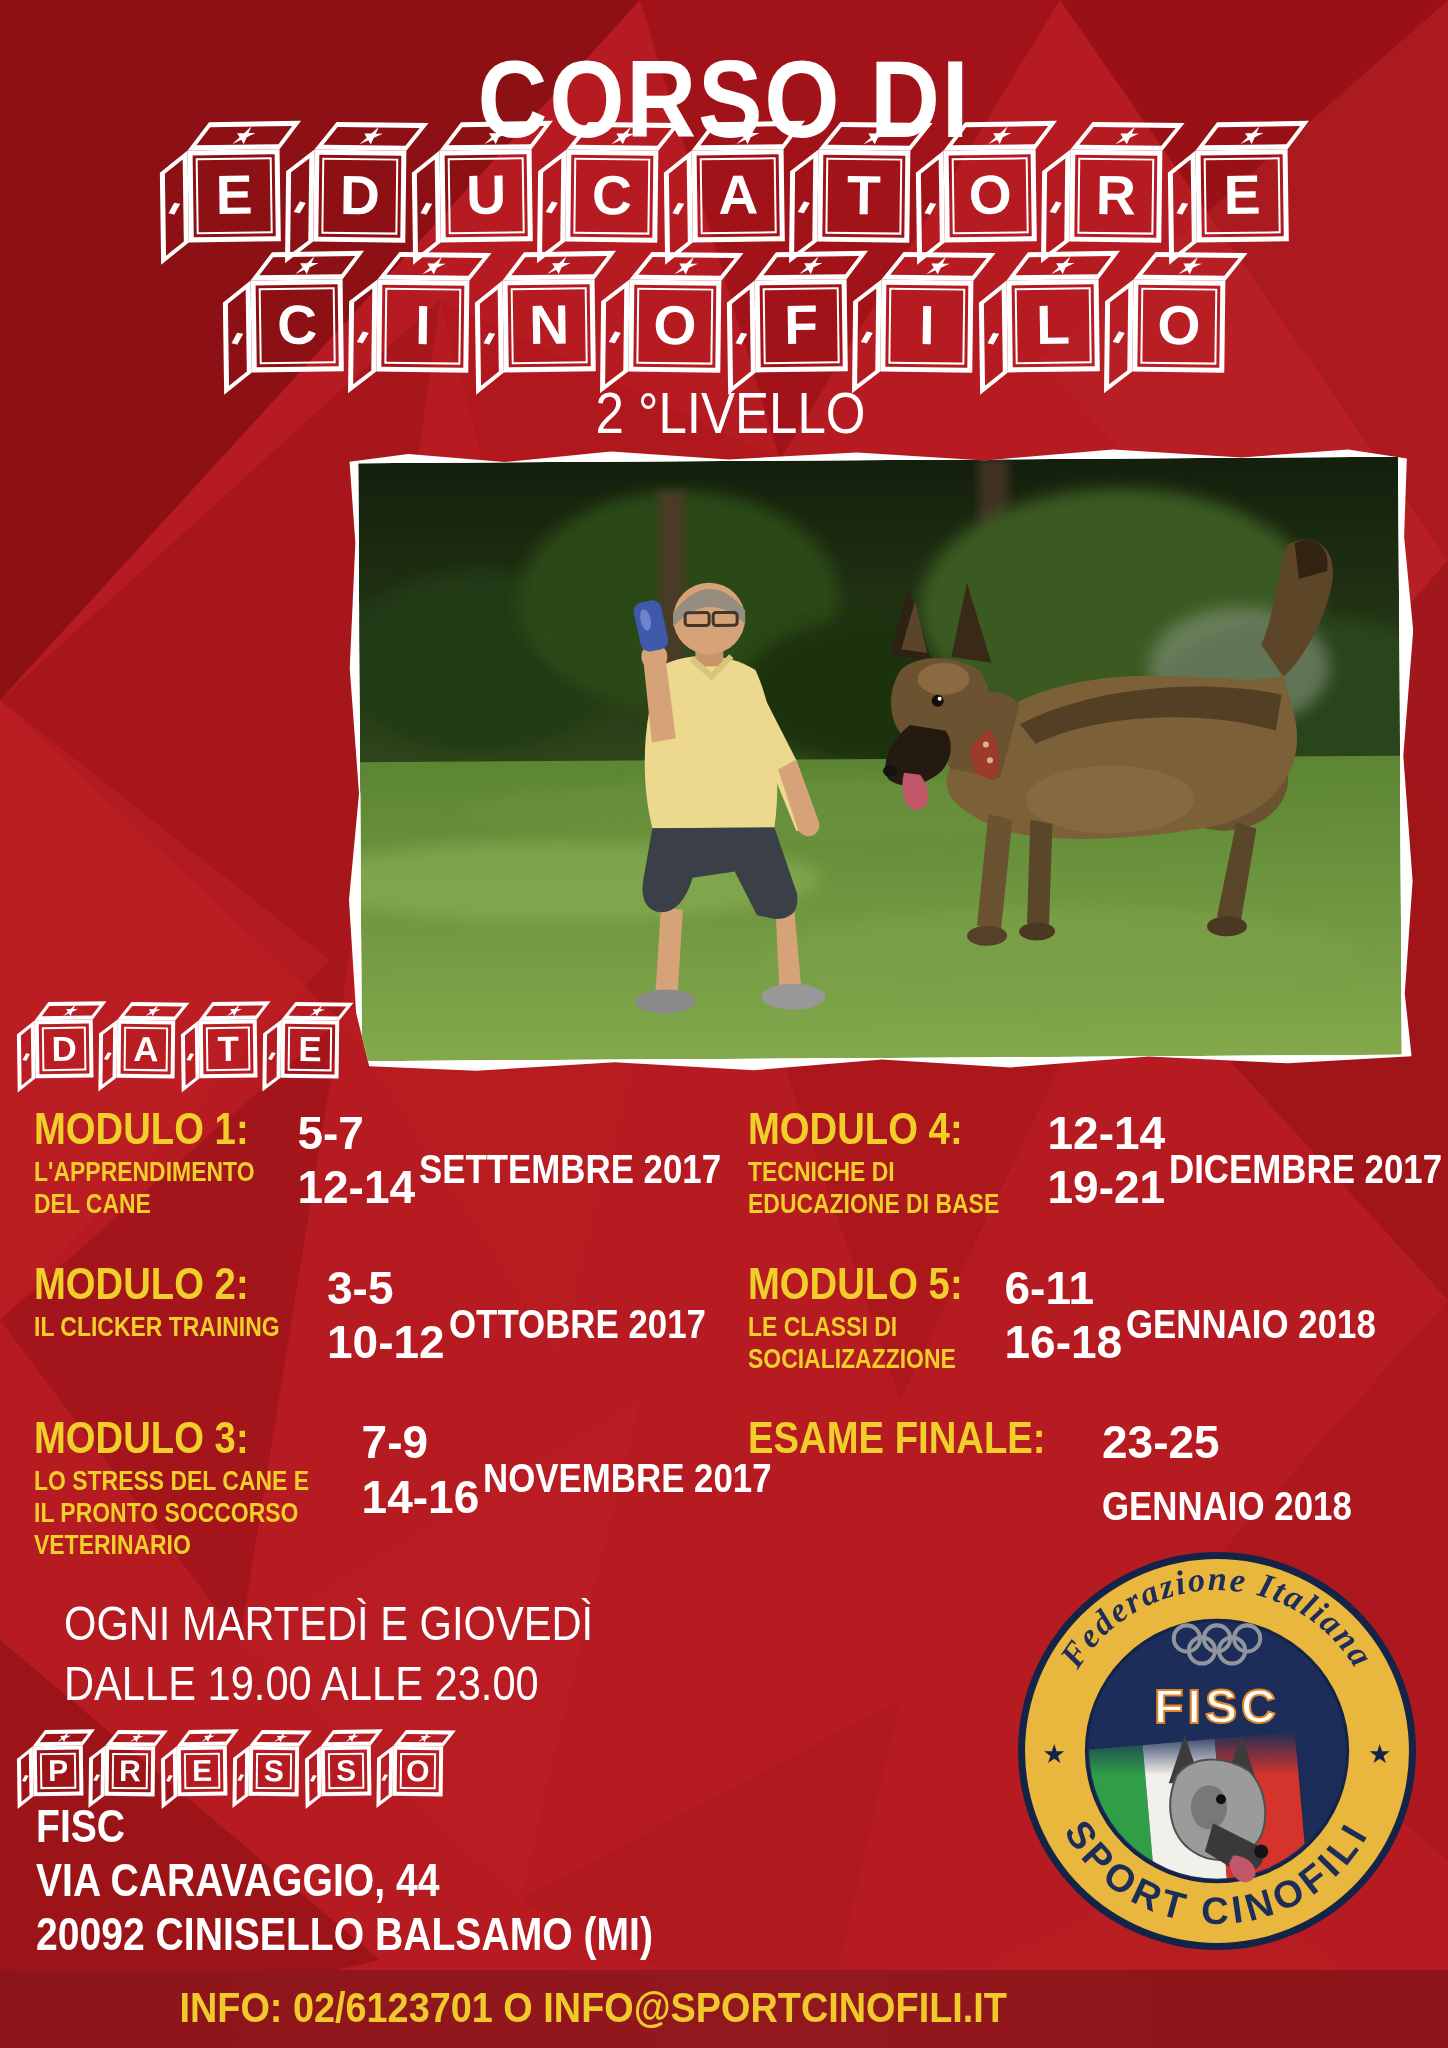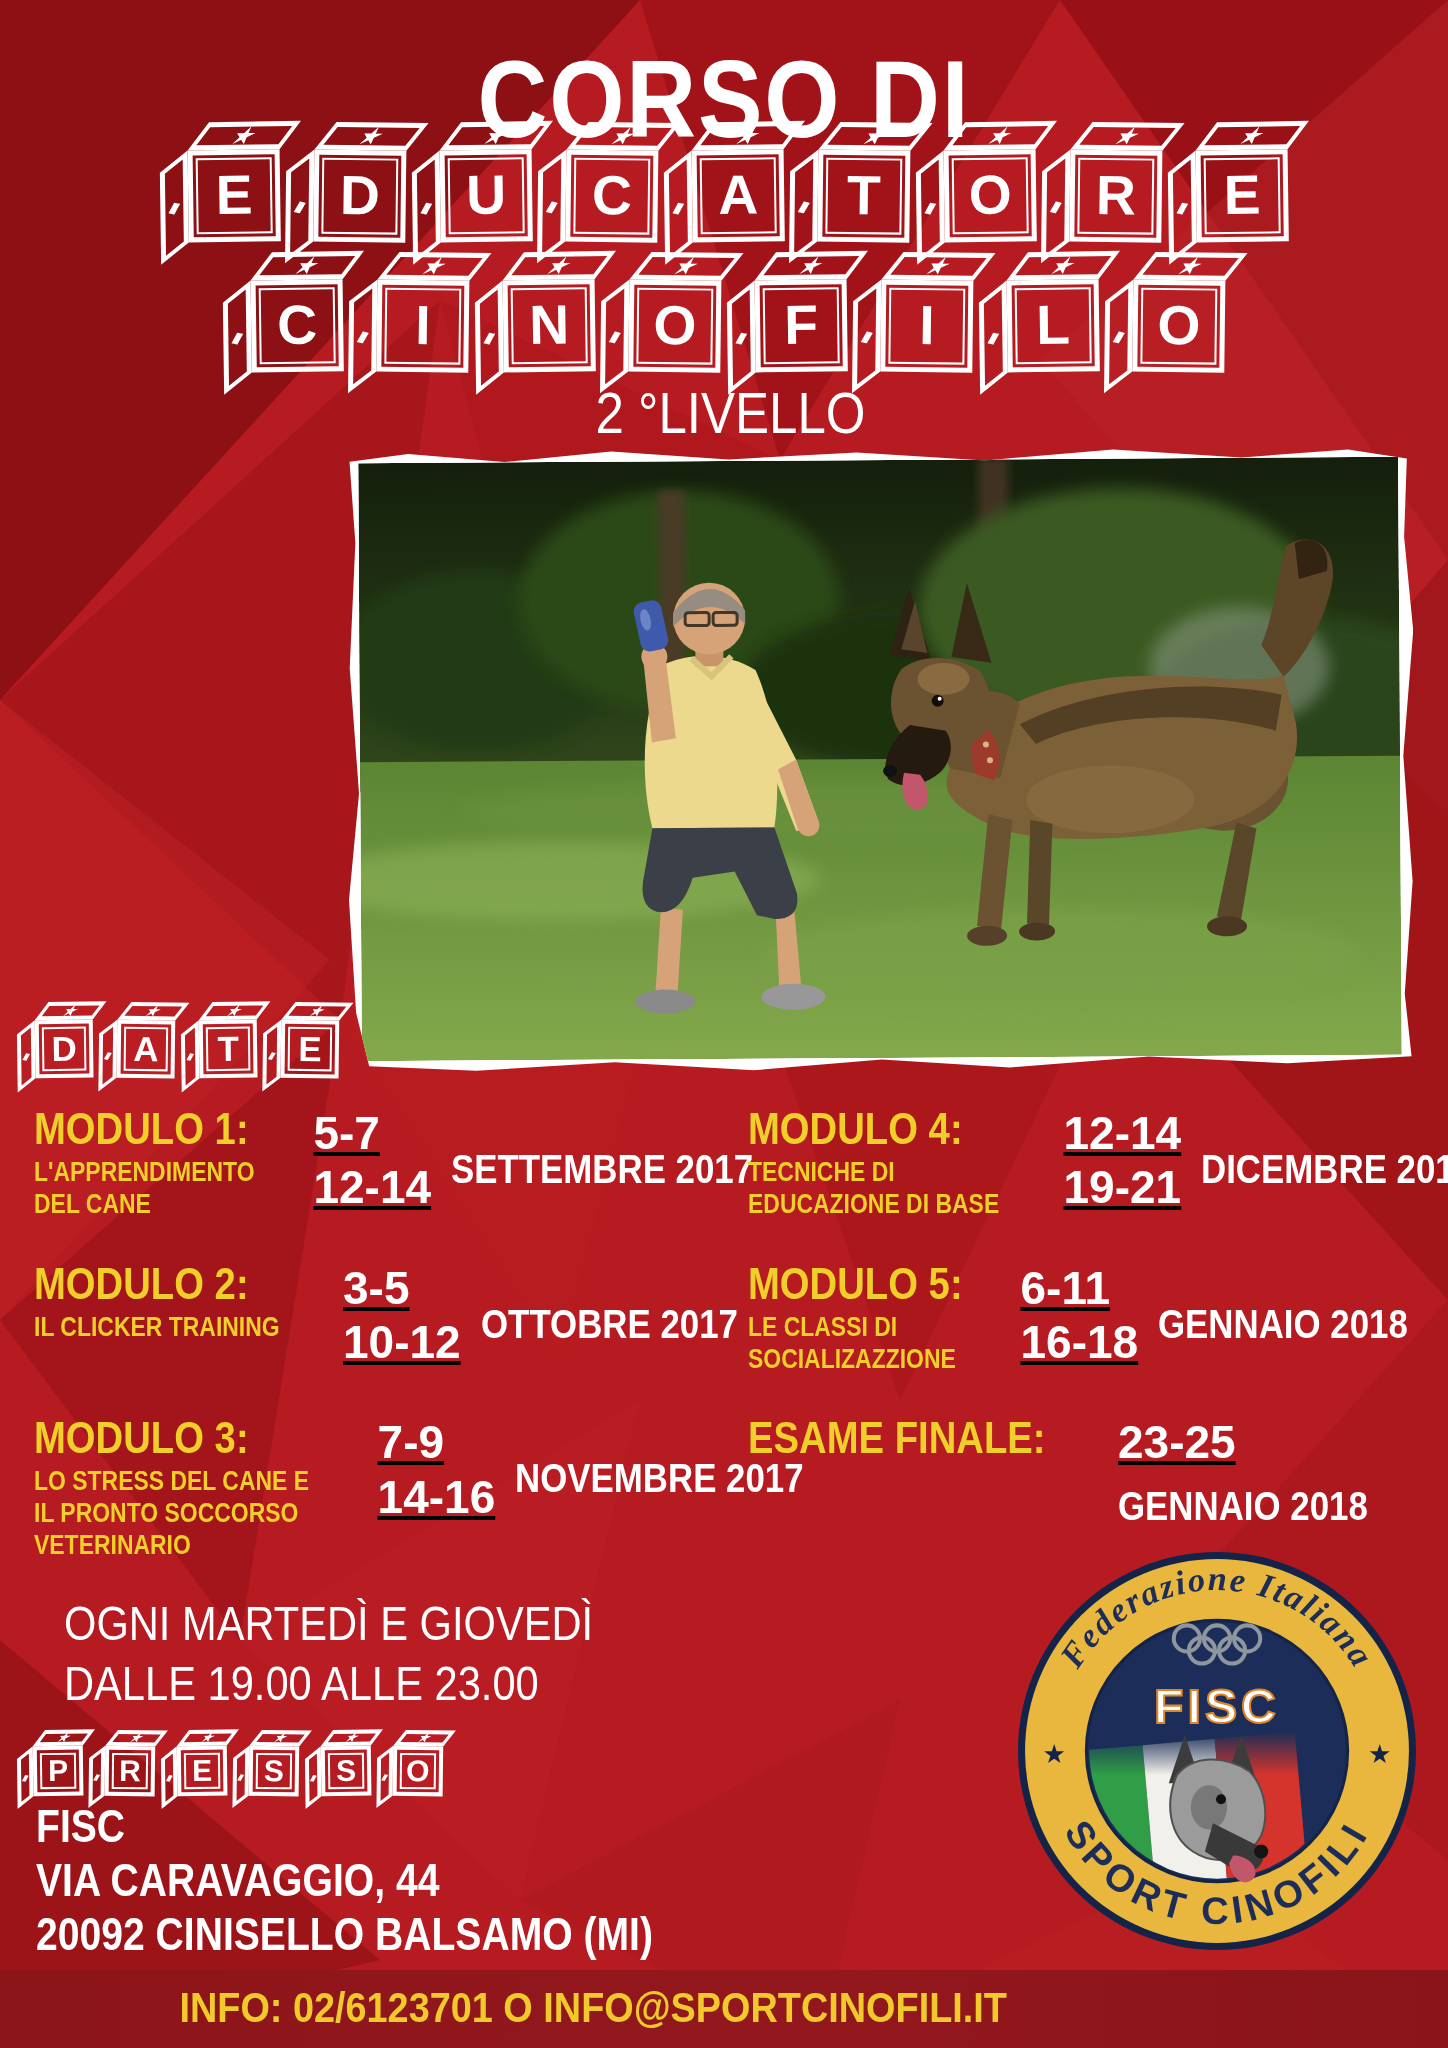--- a/index.html
+++ b/index.html
@@ -53,21 +53,21 @@
   .photo-frame { position:absolute; left:346px; top:446px; width:1068px; height:626px;
                  background:#fff; transform:rotate(-.35deg);
                  clip-path:polygon(.5% 2%,6% .8%,15% 2.2%,25% .6%,36% 2%,48% 1%,60% 2.4%,72% .8%,84% 2.2%,94% 1%,99.5% 2.5%,99.2% 15%,100% 30%,99% 50%,99.8% 70%,99% 88%,99.6% 98%,88% 99%,75% 97.8%,62% 99.4%,50% 98%,38% 99.6%,25% 98.2%,12% 99.4%,2% 98.6%,.8% 90%,.2% 72%,1.2% 55%,.4% 35%,1% 15%); }
   .photo-inner { position:absolute; inset:14px; overflow:hidden; }
   .photo-inner svg { display:block; width:100%; height:100%; }
 
   
   .modules { position:absolute; left:34px; top:1106px; width:1382px;
              display:grid; grid-template-columns:714px 668px; row-gap:40px; }
   .module { display:grid; grid-template-columns:max-content max-content 1fr;
-            column-gap:20px; align-content:start;text-decoration:underline; }
+            column-gap:4px; align-content:start; }
   .m-left  { grid-column:1; }
   .m-title { color:#f1cf2a; font-weight:bold; font-size:45px; line-height:1; }
   .m-sub   { color:#f1cf2a; font-weight:bold; font-size:27px; line-height:1.18; margin-top:6px; }
   .m-dates { grid-column:2; color:#fff; font-weight:bold; font-size:46px; line-height:1.18; }
   .m-month { grid-column:3; color:#fff; font-weight:bold; font-size:41px; line-height:1; margin-top:43px; }
   .module.exam .m-month { grid-column:2; grid-row:2; margin-top:16px; }
 
   
   .schedule { position:absolute; left:36px; top:1594px; color:#fff; font-weight:normal;
               font-size:49px; line-height:1.22;margin-left:28px; }

